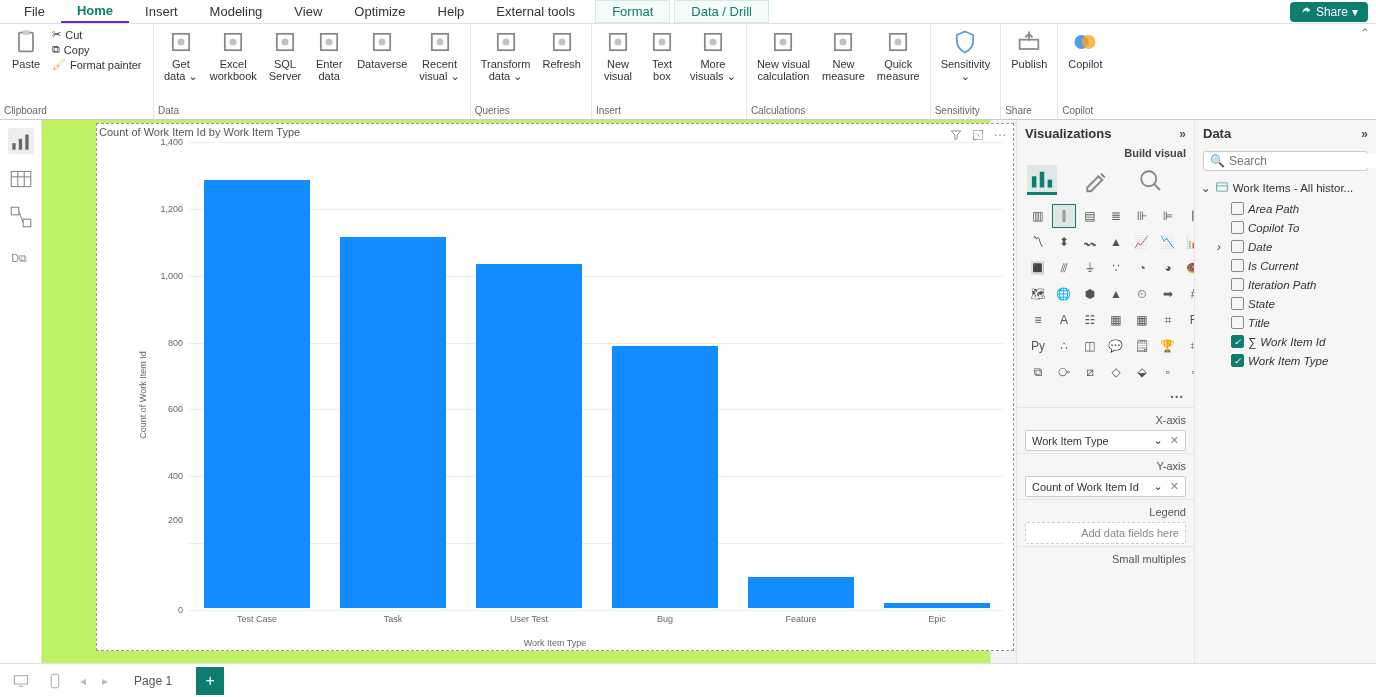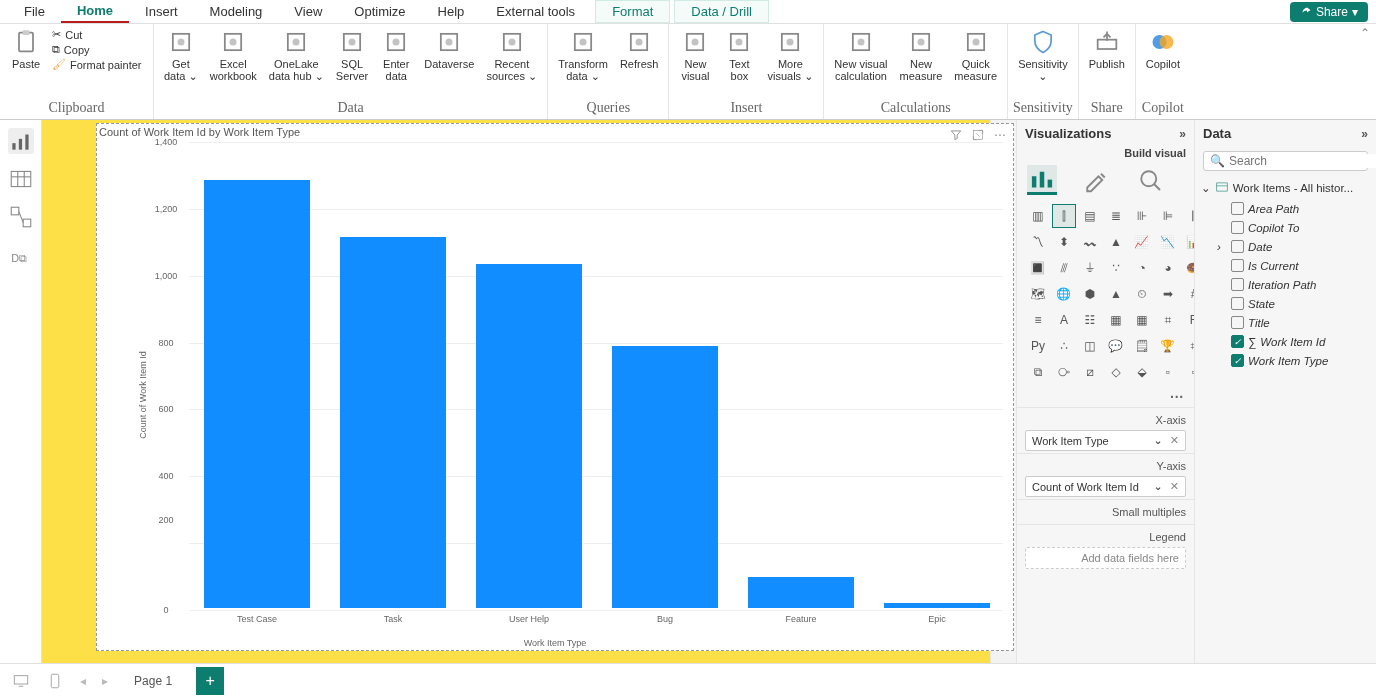--- a/index.html
+++ b/index.html
@@ -1,47 +1,47 @@
 <!DOCTYPE html>
 <html><head>
 <meta charset="utf-8">
 <style>
 * { box-sizing: border-box; margin: 0; padding: 0; font-family: "Segoe UI", Arial, sans-serif; }
 body { width: 1376px; height: 697px; overflow: hidden; background: #fff; font-size: 12px; color: #333; display:flex; flex-direction:column; }
 
 .menubar { height: 24px; display:flex; align-items:center; padding: 0 8px; border-bottom:1px solid #e0e0e0;}
 .menubar .tab { padding: 3px 16px; font-size:13px; cursor:pointer; }
-.menubar .tab.active { border-bottom: 2px solid #b91c1c; color:#0d7d6f; font-weight:600;}
+.menubar .tab.active { border-bottom: 2px solid #6d28d9; color:#0d7d6f; font-weight:600;}
 .menubar .tab.ctx { color:#0d7d6f; border:1px solid #d0eae6; margin-left:4px; background:#f4fbf9;}
 .menubar .share { margin-left:auto; background:#0d7d6f; color:#fff; border-radius:4px; padding:3px 10px; display:flex; align-items:center; gap:4px; font-size:12px;}
 
 .ribbon { height: 96px; border-bottom:1px solid #ccc; display:flex; }
 .ribbon-group { border-right:1px solid #e5e5e5; display:flex; flex-direction:column; padding: 2px 4px;}
 .ribbon-group .body { flex:1; display:flex; align-items:flex-start;}
-.ribbon-group .label { text-align:center; font-size:14px; color:#666; padding-bottom:1px;font-family:Liberation Serif, serif;}
+.ribbon-group .label { text-align:left; font-size:10px; color:#666; padding-bottom:1px;}
 .rbtn { display:flex; flex-direction:column; align-items:center; justify-content:center; padding:2px 6px; min-width:44px; cursor:pointer; }
 .rbtn .ic { width:28px; height:28px; display:flex; align-items:center; justify-content:center; color:#666; margin-bottom:2px;}
 .rbtn .tx { font-size:11px; line-height:12px; text-align:center; white-space:pre-line;}
 .clip-small { display:flex; flex-direction:column; gap:2px; padding:2px 4px;}
 .clip-small .row { display:flex; align-items:center; gap:4px; font-size:11px; cursor:pointer;}
 svg { width:100%; height:100%; }
 
 .main { flex:1; display:flex; position:relative; overflow:hidden;}
 .left-rail { width:42px; border-right:1px solid #e0e0e0; background:#fff; display:flex; flex-direction:column; align-items:center; padding-top:8px; gap:12px;}
 .left-rail .li { width:26px; height:26px; display:flex; align-items:center; justify-content:center; color:#666; cursor:pointer; border-radius:3px;}
 .left-rail .li.active { background:#eee;}
-.canvas { flex:1; background:#fde047; position:relative; padding:6px 12px 0 12px;}
+.canvas { flex:1; background:#bef264; position:relative; padding:6px 12px 0 12px;}
 .chart-sel { position:absolute; left:54px; top:3px; width:918px; height:528px; border:1px dashed #999; background:#fff;}
 .chart-title { font-size:11px; color:#555; padding:2px 2px;}
 .chart-tools { position:absolute; right:6px; top:4px; display:flex; gap:8px; color:#888;}
 .chart-tools span { width:14px; height:14px; display:flex; align-items:center; justify-content:center; cursor:pointer;}
 .chart-area { position:absolute; left:0; top:16px; right:0; bottom:0;}
 .y-axis-label { position:absolute; left:2px; top:50%; transform: translateY(-50%) rotate(-90deg); transform-origin:center; font-size:9px; color:#666; white-space:nowrap;}
 .x-axis-label { position:absolute; bottom:2px; left:0; right:0; text-align:center; font-size:9px; color:#666;}
-.y-tick { position:absolute; left:52px; font-size:9px; color:#666; transform:translateY(-50%); text-align:center; width:34px;}
+.y-tick { position:absolute; left:52px; font-size:9px; color:#666; transform:translateY(-50%); text-align:right; width:34px;}
 .y-grid { position:absolute; left:92px; right:10px; height:1px; background:#eee;}
 .bar { position:absolute; bottom:42px; background:#118dff; }
 .x-cat { position:absolute; bottom:26px; font-size:9px; color:#666; text-align:center; transform:translateX(-50%);}
 
 .filters-rail { width:26px; border-left:1px solid #e5e5e5; background:#f3f3f3; display:flex; flex-direction:column; align-items:center; padding-top:6px; gap:6px;}
 .filters-rail .exp { font-size:11px; color:#666; cursor:pointer;}
 .filters-rail .vtxt { writing-mode:vertical-rl; font-size:12px; color:#555; margin-top:6px;}
 
 .pane { border-left:1px solid #e5e5e5; background:#f6f6f6; display:flex; flex-direction:column;}
 .viz-pane { width:178px;text-align:right;}
@@ -152,30 +152,20 @@
           <div class="tx">Excel
 workbook</div>
         </div>
         <div class="rbtn">
           <div class="ic">
             <svg viewBox="0 0 24 24">
               <rect x="5" y="5" width="14" height="14" fill="none" stroke="#888" stroke-width="1.5"></rect>
               <circle cx="12" cy="12" r="3" fill="#888" opacity="0.5"></circle>
             </svg>
           </div>
-          <div class="tx">OneLake
-data hub ⌄</div>
-        </div>
-        <div class="rbtn">
-          <div class="ic">
-            <svg viewBox="0 0 24 24">
-              <rect x="5" y="5" width="14" height="14" fill="none" stroke="#888" stroke-width="1.5"></rect>
-              <circle cx="12" cy="12" r="3" fill="#888" opacity="0.5"></circle>
-            </svg>
-          </div>
           <div class="tx">SQL
 Server</div>
         </div>
         <div class="rbtn">
           <div class="ic">
             <svg viewBox="0 0 24 24">
               <rect x="5" y="5" width="14" height="14" fill="none" stroke="#888" stroke-width="1.5"></rect>
               <circle cx="12" cy="12" r="3" fill="#888" opacity="0.5"></circle>
             </svg>
           </div>
@@ -192,21 +182,21 @@
           <div class="tx">Dataverse</div>
         </div>
         <div class="rbtn">
           <div class="ic">
             <svg viewBox="0 0 24 24">
               <rect x="5" y="5" width="14" height="14" fill="none" stroke="#888" stroke-width="1.5"></rect>
               <circle cx="12" cy="12" r="3" fill="#888" opacity="0.5"></circle>
             </svg>
           </div>
           <div class="tx">Recent
-sources ⌄</div>
+visual ⌄</div>
         </div>
       </div>
     <div class="label">Data</div>
   </div>
   <div class="ribbon-group">
     <div class="body" id="rg-queries">
         <div class="rbtn">
           <div class="ic">
             <svg viewBox="0 0 24 24">
               <rect x="5" y="5" width="14" height="14" fill="none" stroke="#888" stroke-width="1.5"></rect>
@@ -410,21 +400,21 @@
           <div class="y-grid" style="top: 135.714px;"></div>
           <div class="y-tick" style="top: 68.8571px;">1,200</div>
           <div class="y-grid" style="top: 68.8571px;"></div>
           <div class="y-tick" style="top: 2px;">1,400</div>
           <div class="y-grid" style="top: 2px;"></div>
           <div class="bar" style="left: 106.96px; width: 106.08px; height: 427.886px;"></div>
           <div class="x-cat" style="left: 160px;">Test Case</div>
           <div class="bar" style="left: 242.96px; width: 106.08px; height: 371.057px;"></div>
           <div class="x-cat" style="left: 296px;">Task</div>
           <div class="bar" style="left: 378.96px; width: 106.08px; height: 344.314px;"></div>
-          <div class="x-cat" style="left: 432px;">User Help</div>
+          <div class="x-cat" style="left: 432px;">User Test</div>
           <div class="bar" style="left: 514.96px; width: 106.08px; height: 262.414px;"></div>
           <div class="x-cat" style="left: 568px;">Bug</div>
           <div class="bar" style="left: 650.96px; width: 106.08px; height: 30.7543px;"></div>
           <div class="x-cat" style="left: 704px;">Feature</div>
           <div class="bar" style="left: 786.96px; width: 106.08px; height: 5.01429px;"></div>
           <div class="x-cat" style="left: 840px;">Epic</div>
         </div>
     </div>
   </div>
 
@@ -524,25 +514,25 @@
           </div>
       </div>
       <div class="fw-sec">
         <div class="lbl">Y-axis</div>
         <div class="fw-pill">
             <span>Count of Work Item Id</span>
             <span><span>⌄</span> <span class="x">✕</span></span>
           </div>
       </div>
       <div class="fw-sec">
-        <div class="lbl">Small multiples</div>
-      </div>
-      <div class="fw-sec">
         <div class="lbl">Legend</div>
         <div class="fw-drop">Add data fields here</div>
+      </div>
+      <div class="fw-sec">
+        <div class="lbl">Small multiples</div>
       </div>
     </div>
   </div>
 
   <div class="pane data-pane">
     <div class="pane-hdr">
         <span>Data</span>
         <span class="chev">»</span>
       </div>
     <div class="search">

